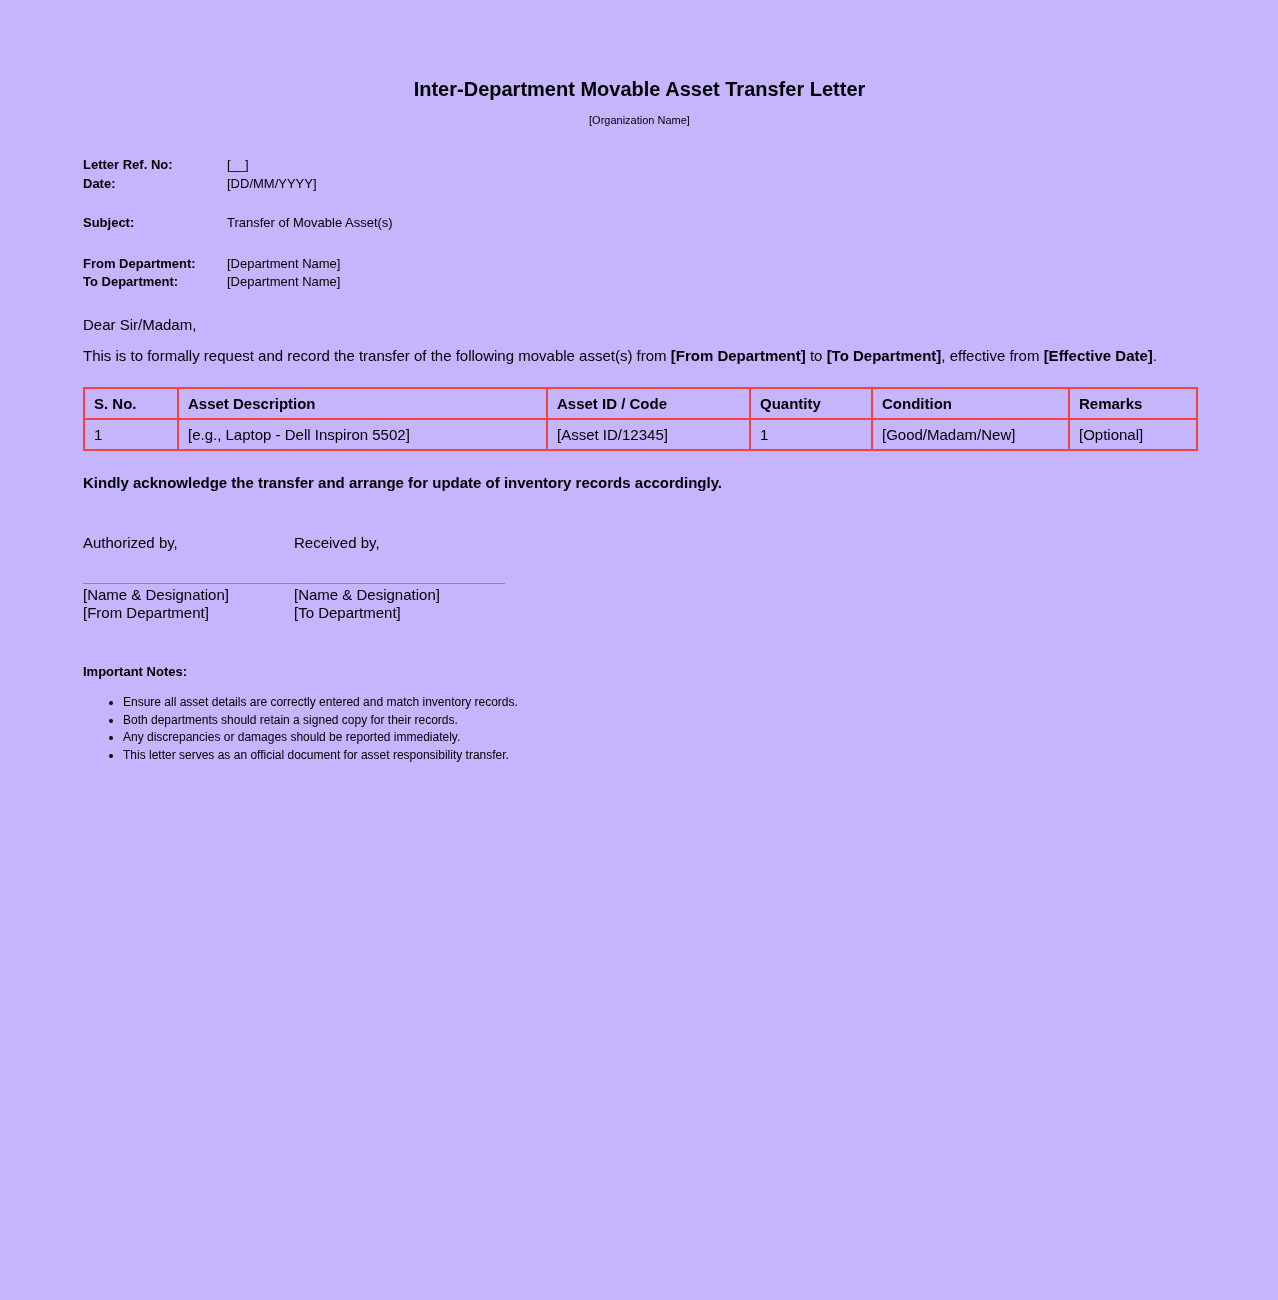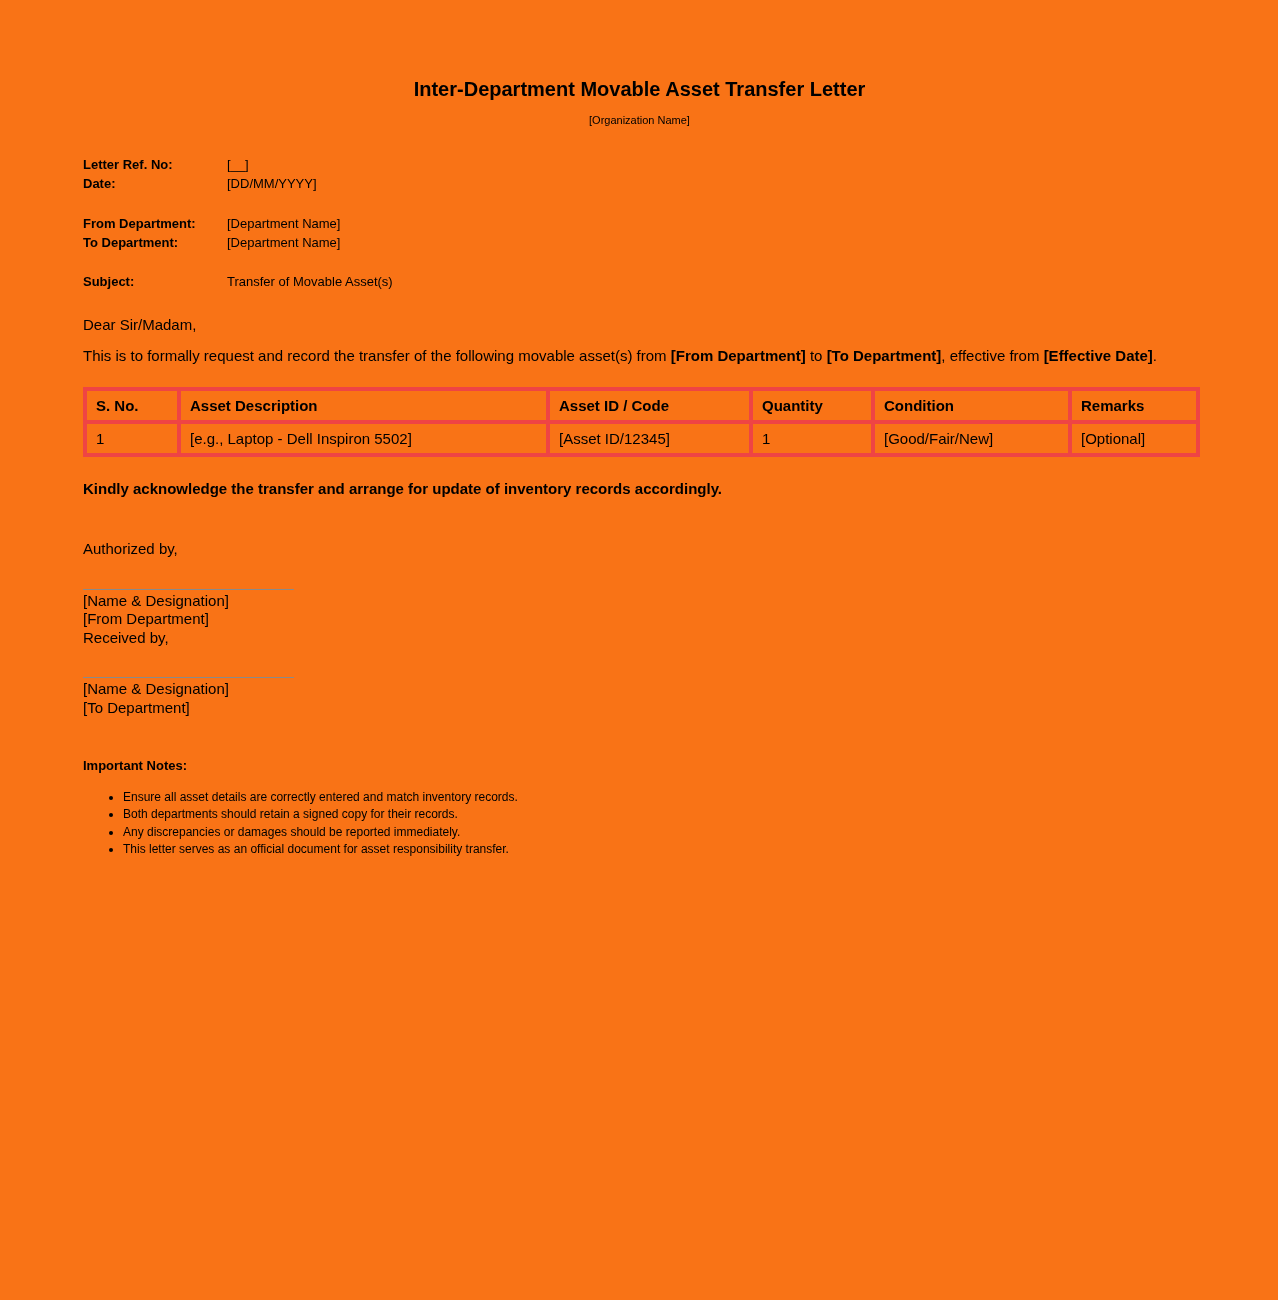--- a/index.html
+++ b/index.html
@@ -6,21 +6,21 @@
     margin: 0;
     padding: 0;
     background: #ffffff;
     color: #000000;
     font-family: "Liberation Sans", sans-serif;
   }
   .page {
     position: relative;
     width: 1278px;
     height: 1300px;
-    background: #f97316;
+    background: #c4b5fd;
     overflow: hidden;
     box-sizing: border-box;
     padding: 78px 82px 0 83px;
   }
   .doc-title {
     margin: 0;
     font-size: 20px;
     line-height: 23px;
     font-weight: bold;
     text-align: center;
@@ -54,35 +54,34 @@
   .intro { margin-top: 13px; }
   .ack { margin-top: 23px; font-weight: bold; }
   table.asset-table {
     margin-top: 21px;
     border-collapse: collapse;
     table-layout: fixed;
     width: 1113px;
   }
   table.asset-table th,
   table.asset-table td {
-    border: 4px solid #ef4444;
+    border: 2px solid #ef4444;
     font-size: 15px;
     line-height: 17px;
     padding: 6px 9px;
     text-align: left;
     font-weight: normal;
     overflow: hidden;
     white-space: nowrap;
   }
   table.asset-table th { font-weight: bold; }
   .signatures {
     margin-top: 42px;
     display: flex;
     justify-content: flex-start;
-    flex-direction: column;
   }
   .sig-col {
     width: 211px;
     font-size: 15px;
     line-height: 18.5px;
   }
   .sig-heading { margin: 0; }
   .sig-line {
     border-top: 1px solid #8a8a8a;
     height: 0;
@@ -114,32 +113,32 @@
 
   <div class="field-group mt-meta">
     <div class="field-row">
       <span class="field-label">Letter Ref. No:</span><span class="field-value">[__]</span>
     </div>
     <div class="field-row">
       <span class="field-label">Date:</span><span class="field-value">[DD/MM/YYYY]</span>
     </div>
   </div>
 
+  <div class="field-group mt-subject">
+    <div class="field-row">
+      <span class="field-label">Subject:</span><span class="field-value">Transfer of Movable Asset(s)</span>
+    </div>
+  </div>
+
   <div class="field-group mt-dept">
     <div class="field-row">
       <span class="field-label">From Department:</span><span class="field-value">[Department Name]</span>
     </div>
     <div class="field-row">
       <span class="field-label">To Department:</span><span class="field-value">[Department Name]</span>
-    </div>
-  </div>
-
-  <div class="field-group mt-subject">
-    <div class="field-row">
-      <span class="field-label">Subject:</span><span class="field-value">Transfer of Movable Asset(s)</span>
     </div>
   </div>
 
   <p class="para salutation">Dear Sir/Madam,</p>
 
   <p class="para intro"><span>This is to formally request and record the transfer of the following movable asset(s) from </span><b>[From Department]</b><span> to </span><b>[To Department]</b><span>, effective from </span><b>[Effective Date]</b><span>.</span></p>
 
   <table class="asset-table">
     <colgroup>
       <col style="width:94px">
@@ -158,21 +157,21 @@
         <th>Condition</th>
         <th>Remarks</th>
       </tr>
     </thead>
     <tbody>
       <tr>
         <td>1</td>
         <td>[e.g., Laptop - Dell Inspiron 5502]</td>
         <td>[Asset ID/12345]</td>
         <td>1</td>
-        <td>[Good/Fair/New]</td>
+        <td>[Good/Madam/New]</td>
         <td>[Optional]</td>
       </tr>
     </tbody>
   </table>
 
   <p class="para ack">Kindly acknowledge the transfer and arrange for update of inventory records accordingly.</p>
 
   <div class="signatures">
     <div class="sig-col">
       <p class="sig-heading">Authorized by,</p>

